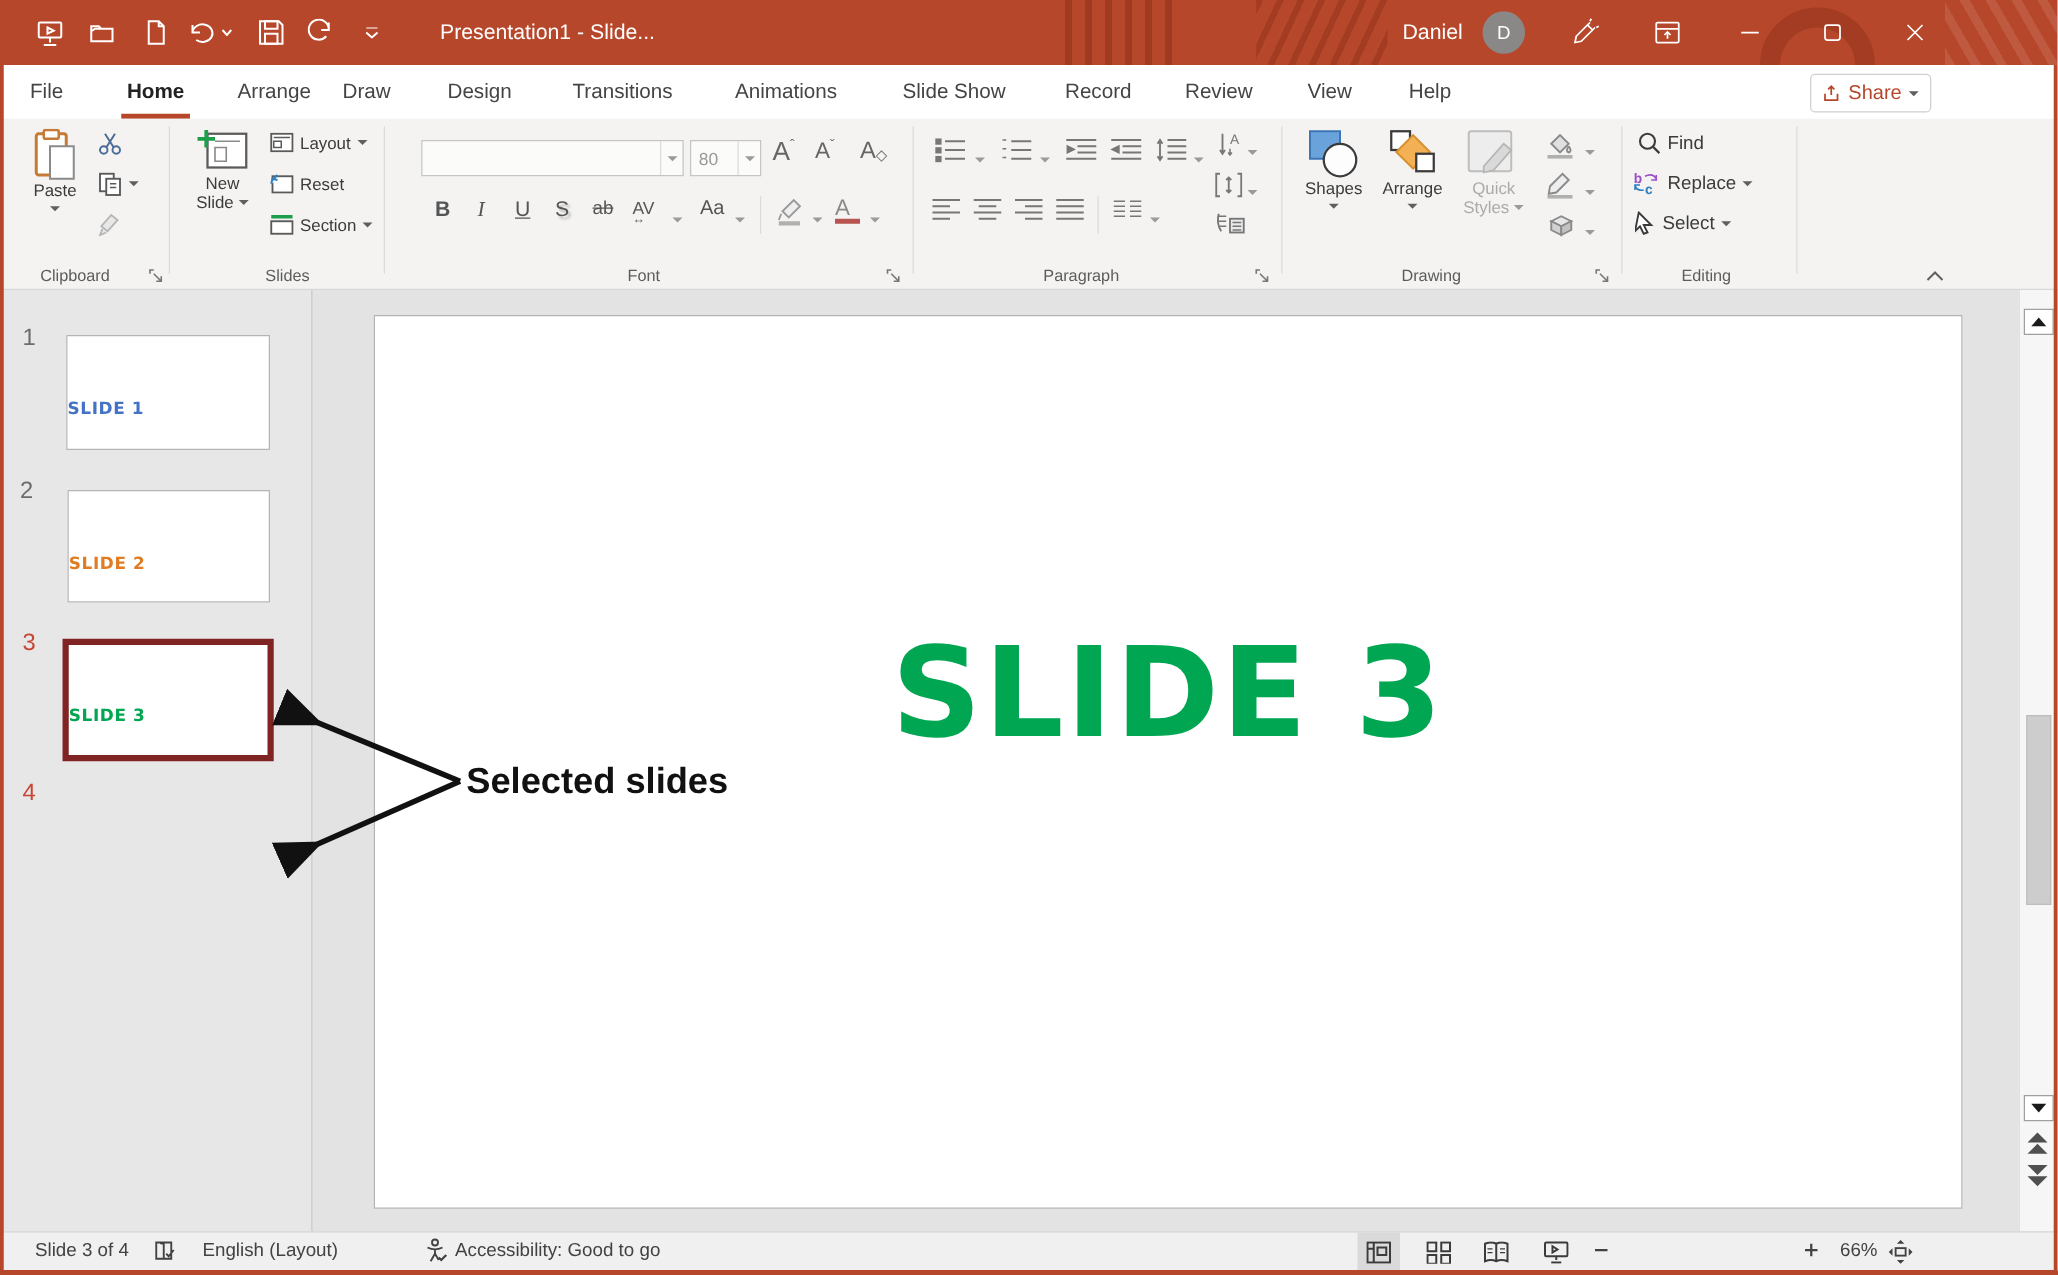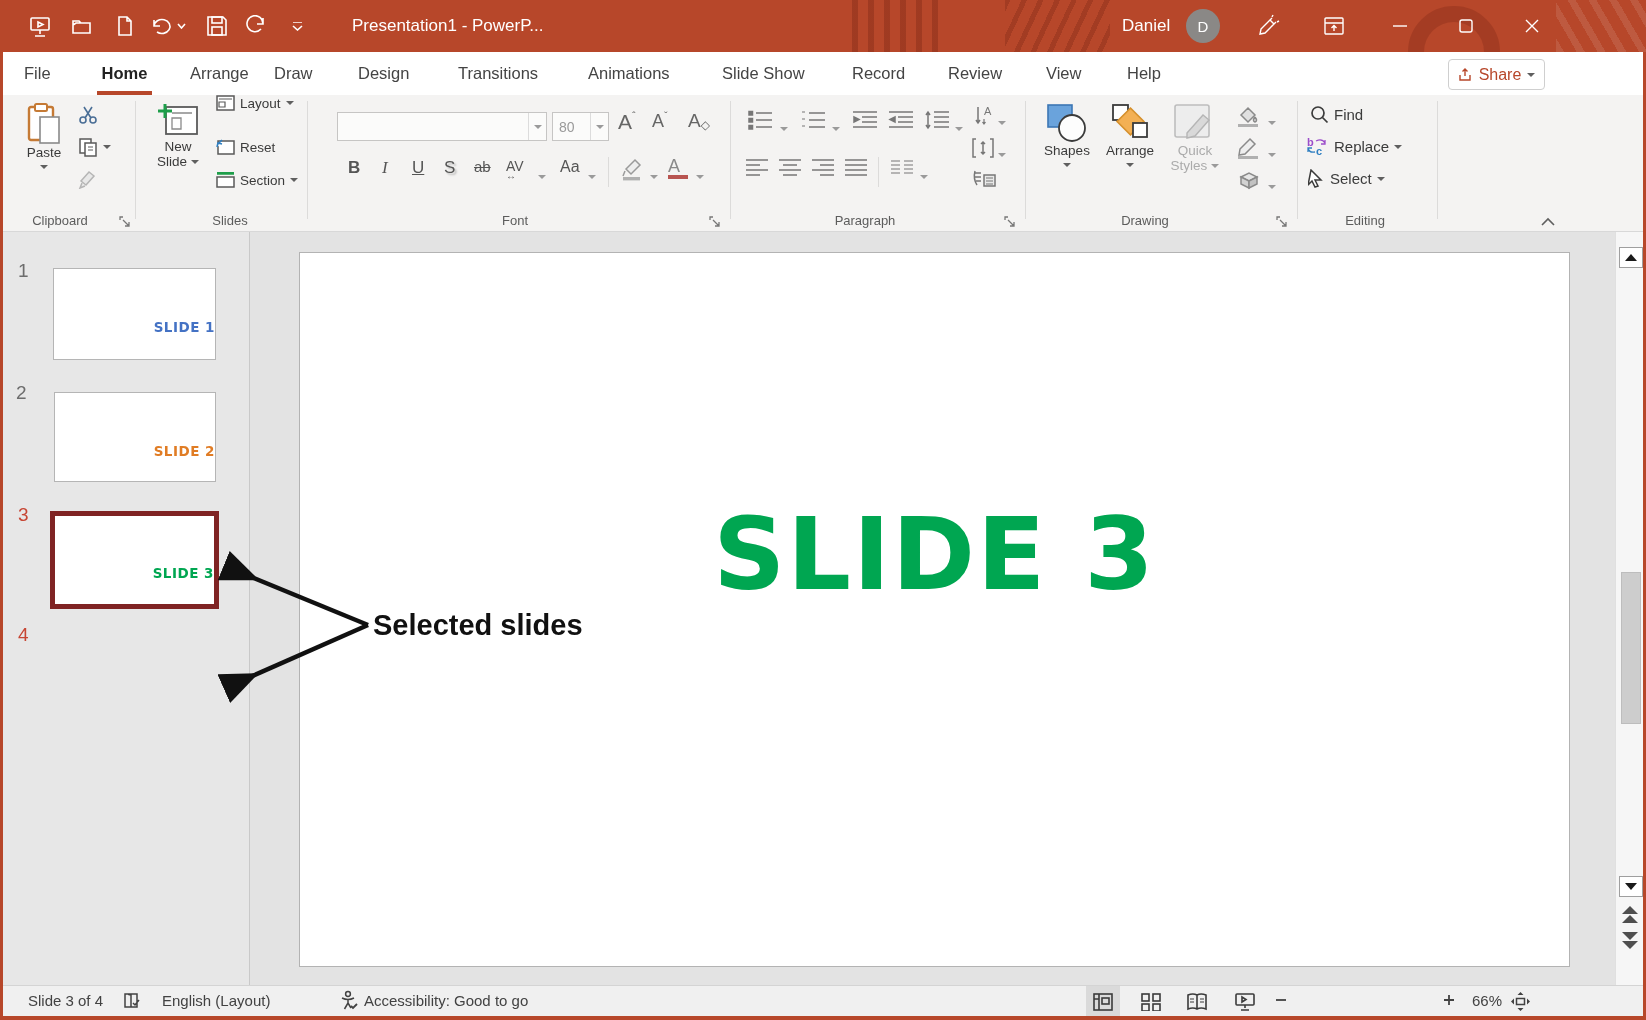--- a/index.html
+++ b/index.html
@@ -45,21 +45,21 @@
   .combo { position:absolute; top:17px; height:29px; border:1px solid #c6c5c4; background:#fbfbfa; display:flex; align-items:center; font-size:14px; color:#9a9a9a; }
   .combo .dd { margin-left:auto; width:18px; height:100%; border-left:1px solid #dcdcdc; display:flex; align-items:center; justify-content:center; }
   .ric svg { stroke:#777; fill:none; stroke-width:1.5; }
   .gray { color:#ababab !important;justify-content:flex-end; }
 
   
   .workspace { left:0; top:232px; width:1646px; height:753px; background:#e3e3e3; }
   .thumbpanel { position:absolute; left:3px; top:0; width:247px; height:753px; background:#e7e7e7; border-right:1px solid #c9c9c9; }
   .thumbnum { position:absolute; font-size:19px; color:#6d6d6d; }
   .thumbnum.sel { color:#c74634; }
-  .thumb { position:absolute; background:#fff; border:1px solid #b5b5b5; display:flex; justify-content:flex-end; }
+  .thumb { position:absolute; background:#fff; border:1px solid #b5b5b5; display:flex; justify-content:flex-start; }
   .thumb.sel { border:5px solid #7f2323; }
   .thumb span { margin-top:31%; font-weight:bold; font-size:13.5px; letter-spacing:.5px; font-family:"DejaVu Sans",sans-serif; }
   .t-blue{color:#4472c4} .t-orange{color:#e07c24} .t-green{color:#00a651} .t-black{color:#1a1a1a}
 
   .slidecanvas { position:absolute; left:299px; top:20px; width:1271px; height:715px; background:#fff; border:1px solid #b3b3b3; }
   .slidetext { position:absolute; left:0; top:243px; width:100%; text-align:center; font-family:"DejaVu Sans",sans-serif;
                font-weight:bold; font-size:100px; letter-spacing:2px; color:#00a651; }
 
   .annotation-text { position:absolute; left:373px; top:377px; font-size:29px; font-weight:bold; color:#111;
                      font-family:"Liberation Sans",sans-serif; }
@@ -133,21 +133,21 @@
     <svg width="22" height="22" viewBox="0 0 22 22">
         <path d="M17 3 v6 h-6 M17 9 a8 8 0 1 0 -2 5"></path>
       </svg>
   </div>
   <div class="tb-ico" style="left:290px;width:14px">
     <svg width="11" height="9" viewBox="0 0 11 9">
         <path d="M1 0 h9 M1 4 l4.5 4 L10 4"></path>
       </svg>
   </div>
 
-  <div class="win-title" style="left:352px">Presentation1  -  PowerP...</div>
+  <div class="win-title" style="left:352px">Presentation1  -  Slide...</div>
 
 
   <div class="win-title" style="left:1122px">Daniel</div>
   <div class="avatar">
       <span>D</span>
     </div>
 
   <div class="tb-ico winctl" style="left:1256px">
     <svg width="24" height="24" viewBox="0 0 24 24">
         <path d="M5 15 l9 -9 4 4 -9 9 -5 1 z M14 6 l2 -2 M18 10 l2 -2 M16 3 l1 -2 M21 8 l2 -1"></path>
@@ -272,21 +272,21 @@
       <rect x="9" y="4" width="31" height="27" fill="#fff" stroke="#5a5a5a" stroke-width="1.8"></rect>
       <path d="M15 10 h20 M24 15 v11 M15 15 h9 v11 h-9 z" stroke="#8a8a8a" stroke-width="1.3" fill="none"></path>
       <path d="M8 1 v14 M1 8 h14" stroke="#1e9e4a" stroke-width="3"></path>
     </svg>
     <span>New</span>
     <span style="display:flex;align-items:center;gap:4px">
         <span>Slide</span>
         <span class="chev"></span>
       </span>
   </div>
-  <div class="smallbtn" style="left:216px;top:0">
+  <div class="smallbtn" style="left:216px;top:11px">
     <svg width="19" height="16" viewBox="0 0 19 16" class="ric-x" style="stroke:#5a5a5a;fill:#fff;stroke-width:1.5">
       <rect x="1" y="1" width="17" height="14"></rect>
         <path d="M3 4 h13 M3 7 h6 v5 h-6 z" stroke-width="1.2"></path>
     </svg>
     <span>Layout</span>
     <span class="chev"></span>
   </div>
   <div class="smallbtn" style="left:216px;top:44px">
     <svg width="19" height="16" viewBox="0 0 19 16" style="stroke:#5a5a5a;fill:#fff;stroke-width:1.5">
       <rect x="2" y="2" width="16" height="13"></rect>

